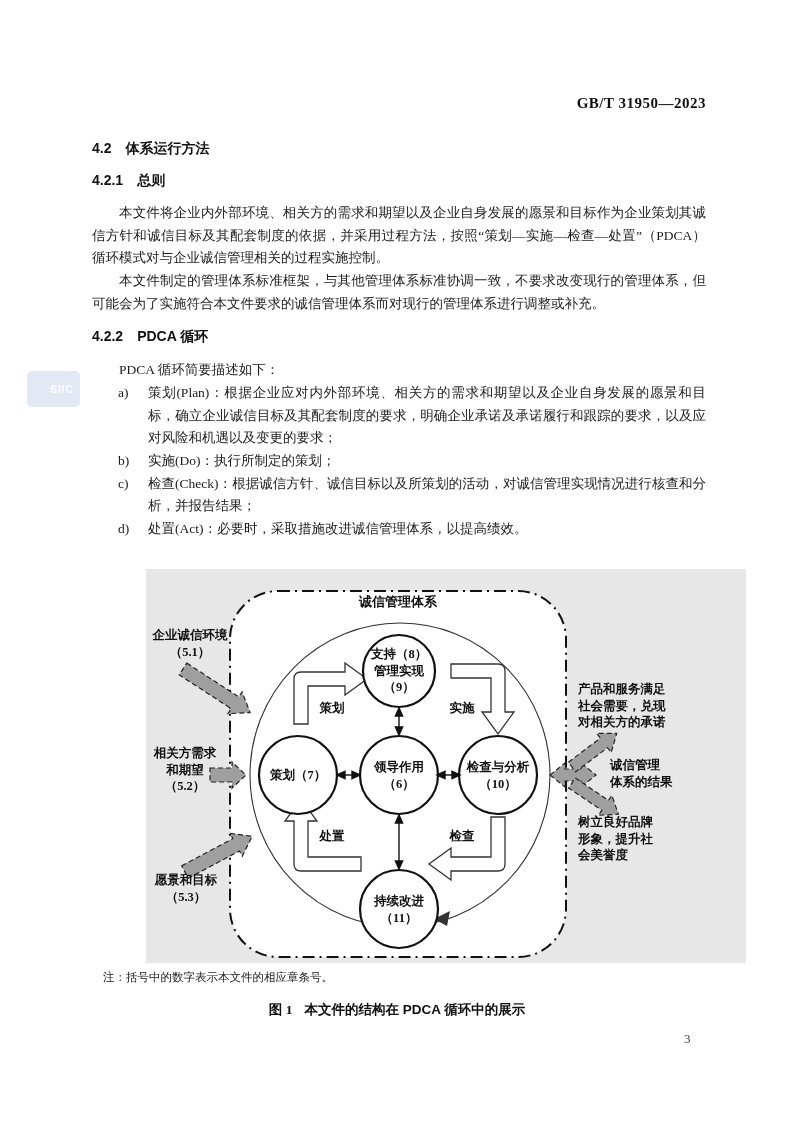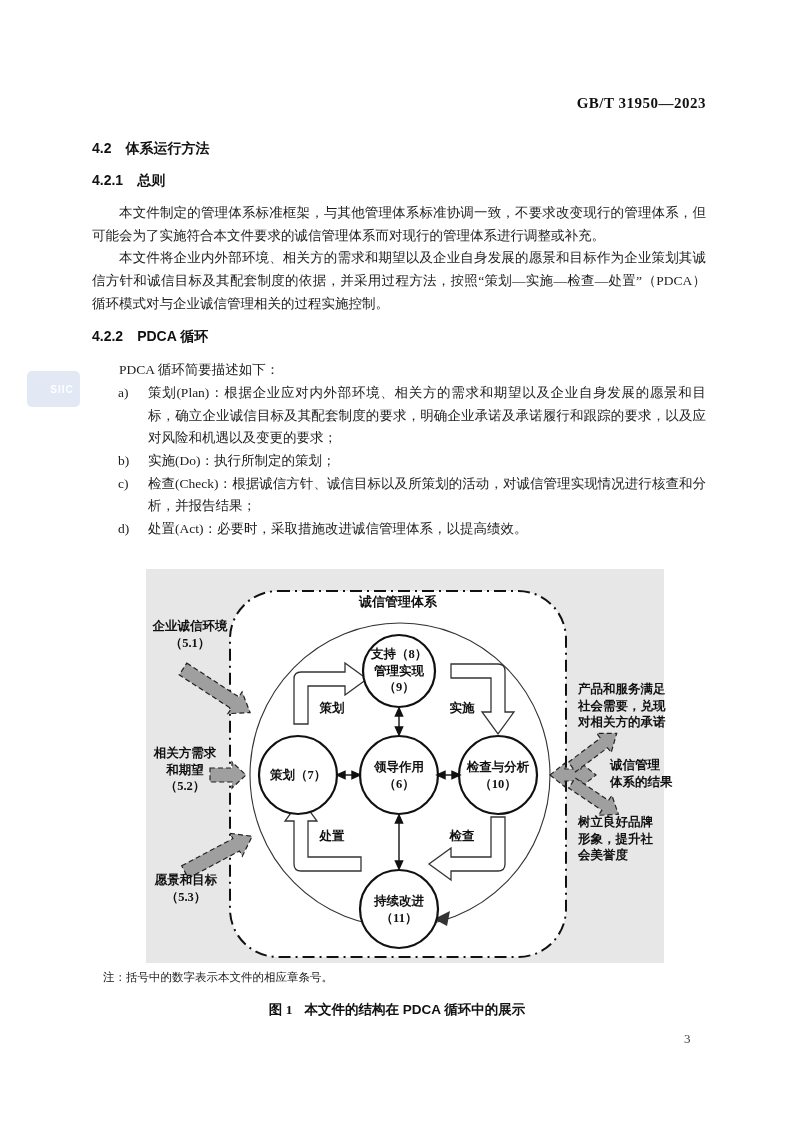--- a/index.html
+++ b/index.html
@@ -31,21 +31,21 @@
   .para{
     font-size:13.5px;line-height:1.68;text-align:justify;margin:0;text-indent:2em;
   }
   .lead{margin-top:1px;}
   .list{margin-left:26px;}
   .li{display:flex;font-size:13.5px;line-height:1.68;}
   .li .m{width:30px;flex:0 0 30px;}
   .li .t{flex:1;text-align:justify;}
   
   .fig{
-    position:absolute;left:146px;top:569px;width:518px;height:394px;background:#e7e7e7;
+    position:absolute;left:146px;top:569px;width:600px;height:394px;background:#e7e7e7;
   }
   .fig svg{position:absolute;left:0;top:0;}
   .dlabel{
     position:absolute;white-space:pre-line;text-align:center;font-size:12.5px;
     line-height:1.32;font-weight:600;color:#111;transform:translate(-50%,-50%);
   }
   .dlabel.left-align{text-align:left;transform:none;}
   .sys-title{
     position:absolute;left:84px;top:24px;width:336px;text-align:center;
     font-size:13px;font-weight:bold;color:#111;
@@ -71,22 +71,22 @@
 
   <div class="wm">SIIC</div>
 
   <div class="col">
     <div class="h-sec">
       <span class="no">4.2</span><span>体系运行方法</span>
     </div>
     <div class="h-sec h-sub">
       <span class="no">4.2.1</span><span>总则</span>
     </div>
+    <p class="para">本文件将企业内外部环境、相关方的需求和期望以及企业自身发展的愿景和目标作为企业策划其诚信方针和诚信目标及其配套制度的依据，并采用过程方法，按照“策划—实施—检查—处置”（PDCA）循环模式对与企业诚信管理相关的过程实施控制。</p>
     <p class="para">本文件制定的管理体系标准框架，与其他管理体系标准协调一致，不要求改变现行的管理体系，但可能会为了实施符合本文件要求的诚信管理体系而对现行的管理体系进行调整或补充。</p>
-    <p class="para">本文件将企业内外部环境、相关方的需求和期望以及企业自身发展的愿景和目标作为企业策划其诚信方针和诚信目标及其配套制度的依据，并采用过程方法，按照“策划—实施—检查—处置”（PDCA）循环模式对与企业诚信管理相关的过程实施控制。</p>
     <div class="h-sec h-422">
       <span class="no">4.2.2</span><span>PDCA 循环</span>
     </div>
     <p class="para lead">PDCA 循环简要描述如下：</p>
     <div class="list">
       <div class="li">
         <span class="m">a)</span>
         <div class="t">策划(Plan)：根据企业应对内外部环境、相关方的需求和期望以及企业自身发展的愿景和目标，确立企业诚信目标及其配套制度的要求，明确企业承诺及承诺履行和跟踪的要求，以及应对风险和机遇以及变更的要求；</div>
       </div>
       <div class="li">
@@ -159,21 +159,21 @@
     <div class="dlabel" style="left:352px;top:206px;width:84px;">检查与分析
 （10）</div>
     <div class="dlabel" style="left:253px;top:340px;width:80px;">持续改进
 （11）</div>
 
     <div class="dlabel flow" style="left:186px;top:139px;">策划</div>
     <div class="dlabel flow" style="left:316px;top:139px;">实施</div>
     <div class="dlabel flow" style="left:186px;top:267px;">处置</div>
     <div class="dlabel flow" style="left:316px;top:267px;">检查</div>
 
-    <div class="dlabel" style="left:44px;top:65px;width:88px;">企业诚信环境
+    <div class="dlabel" style="left:44px;top:74px;width:88px;">企业诚信环境
 （5.1）</div>
     <div class="dlabel" style="left:39px;top:201px;width:78px;">相关方需求
 和期望
 （5.2）</div>
     <div class="dlabel" style="left:40px;top:319px;width:80px;">愿景和目标
 （5.3）</div>
     <div class="dlabel left-align" style="left:432px;top:112px;width:96px;">产品和服务满足
 社会需要，兑现
 对相关方的承诺</div>
     <div class="dlabel left-align" style="left:464px;top:188px;width:70px;">诚信管理

